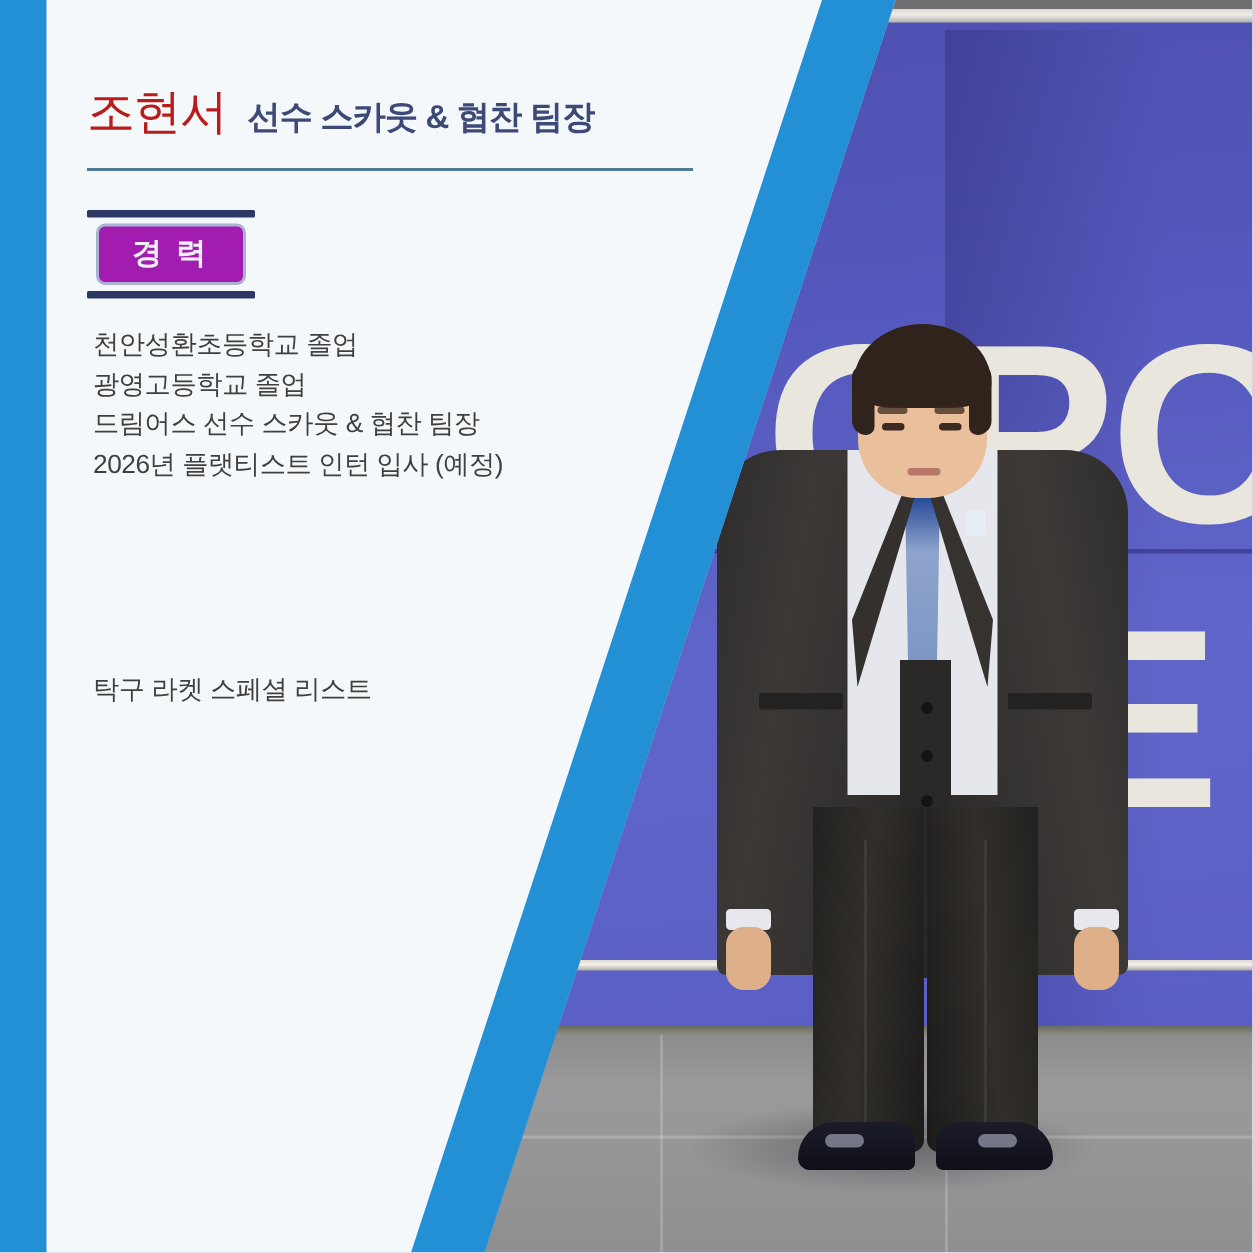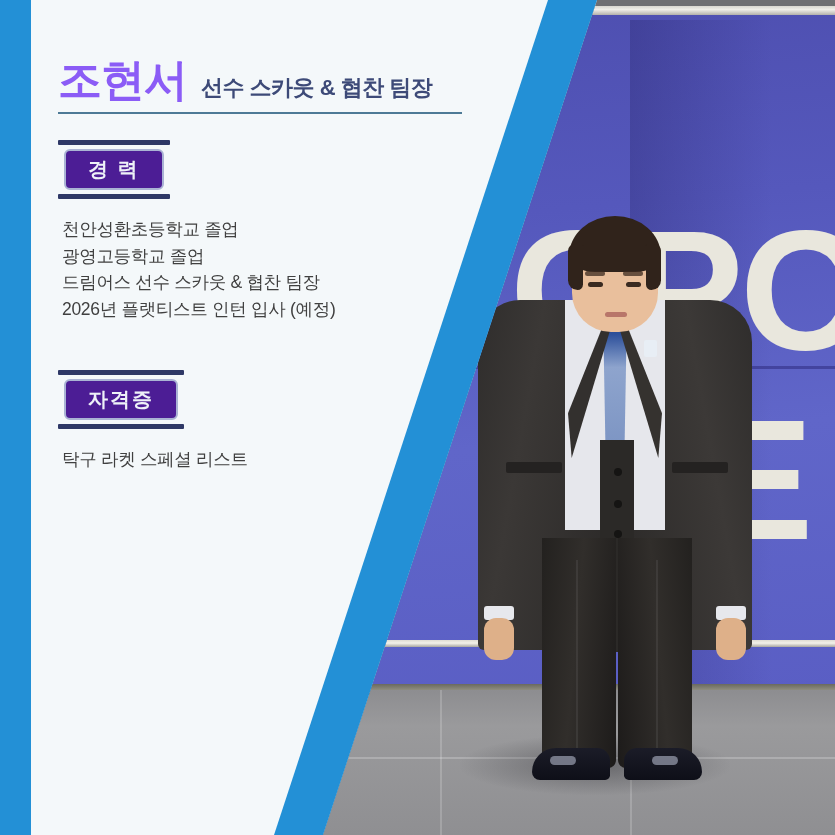--- a/index.html
+++ b/index.html
@@ -303,23 +303,23 @@
   }
 
   .name-row {
     position: absolute;
     left: 58px; top: 58px;
     display: flex;
     align-items: baseline;
     gap: 14px;
   }
   .name {
-    font-size: 44px;
-    font-weight: 700;
-    color: #8b5cf6;
+    font-size: 32px;
+    font-weight: 400;
+    color: #b91c1c;
     letter-spacing: -1px;
     line-height: 1;
   }
   .role {
     font-size: 22px;
     font-weight: 700;
     color: #3d4a78;
     letter-spacing: -0.5px;
     line-height: 1;
   }
@@ -335,21 +335,21 @@
   .sec-exp  { top: 140px; }
   .sec-cert { top: 370px; }
 
   .badge-wrap { position: relative; display: inline-block; }
   .badge-bar {
     height: 5px;
     background: #2e3866;
     border-radius: 1px;
   }
   .badge-box {
-    background: #4c1d95;
+    background: #a21caf;
     border: 2px solid #aab3d4;
     border-radius: 6px;
     color: #eef1f8;
     font-size: 20px;
     font-weight: 700;
     letter-spacing: 2px;
     text-align: center;
     padding: 8px 22px 9px;
     margin: 4px 6px;
     line-height: 1;
@@ -461,21 +461,20 @@
     <div class="sec-list list-exp">
       <div>천안성환초등학교 졸업</div>
       <div>광영고등학교 졸업</div>
       <div>드림어스 선수 스카웃 &amp; 협찬 팀장</div>
       <div>2026년 플랫티스트 인턴 입사 (예정)</div>
     </div>
 
     <div class="section sec-cert">
       <div class="badge-wrap">
         <div class="badge-bar"></div>
-        <div class="badge-box">자격증</div>
         <div class="badge-bar"></div>
       </div>
     </div>
     <div class="sec-list list-cert">
       <div>탁구 라켓 스페셜 리스트</div>
     </div>
 
   </div>
 </div>
 

